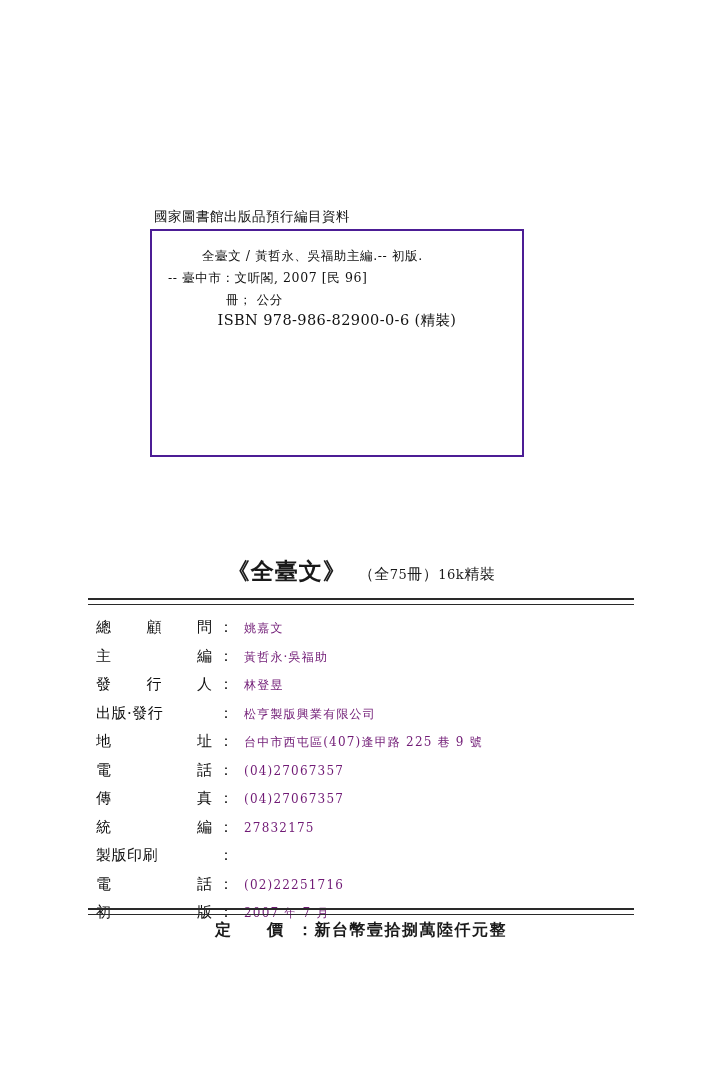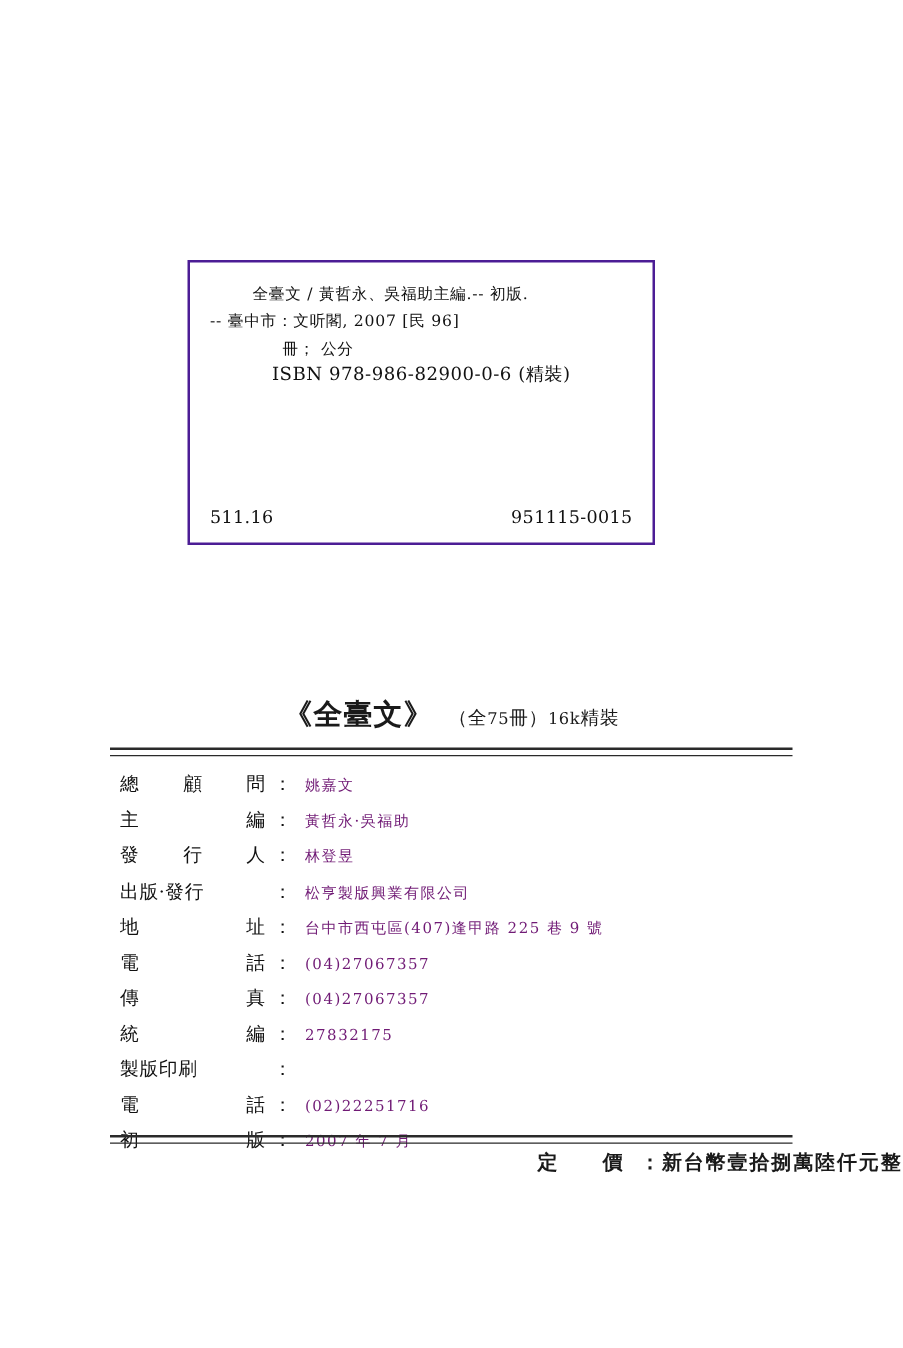--- a/index.html
+++ b/index.html
@@ -150,49 +150,46 @@
     padding-left: 8px;
   }
   .col-value.cn { letter-spacing: 1.2px; }
 
   
   #price-row {
     position: absolute;
     left: 0;
     top: 920px;
     width: 100%;
-    text-align: right;
+    text-align: center;
     white-space: nowrap;
   }
   #price-label {
     font-family: "DejaVu Serif", serif;
     font-weight: bold;
     font-size: 16px;
     letter-spacing: 10px;
   }
   #price-value {
     font-family: "DejaVu Serif", serif;
     font-weight: bold;
     font-size: 16px;
     letter-spacing: 1.5px;
   }
 </style>
 </head>
 <body>
 
 <div id="cip-wrap">
+  <div id="cip-heading">國家圖書館出版品預行編目資料</div>
   <div id="cip-box">
     <div class="cip-line indent1">全臺文 / 黃哲永、吳福助主編.-- 初版.</div>
     <div class="cip-line indent2">-- 臺中市：文听閣, 2007 [民 96]</div>
     <div class="cip-line indent3">冊；  公分</div>
     <div id="cip-isbn">ISBN 978-986-82900-0-6 (精裝)</div>
-    <div id="cip-footer">
-      <span>511.16</span>
-      <span>951115-0015</span>
-    </div>
   </div>
 </div>
 
 <div id="title-row">
   <span id="title-main">《全臺文》</span>
   <span id="title-sub"><span>（全</span><span class="num">75</span><span>冊）</span><span class="num">16k</span><span>精裝</span></span>
 </div>
 
 <div id="rule-top" class="rule-double"></div>
 

